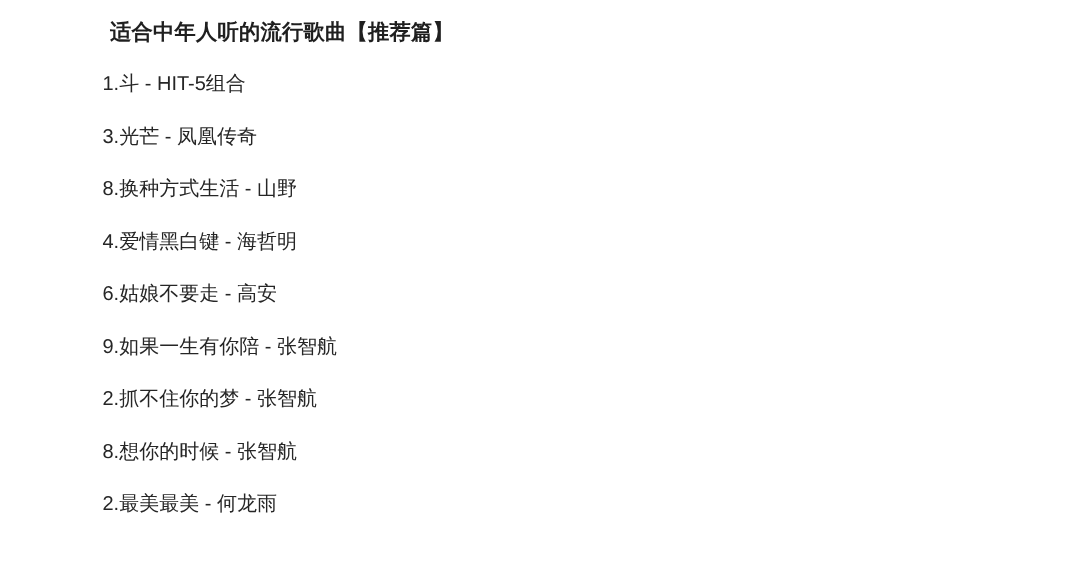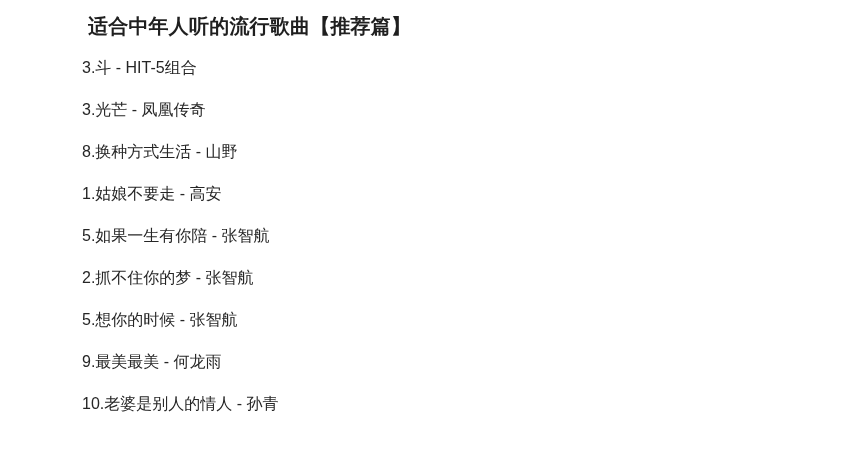--- a/index.html
+++ b/index.html
@@ -13,21 +13,21 @@
     overflow: hidden;
     font-family: "Liberation Sans", "DejaVu Sans", sans-serif;
     color: #262626;
   }
   .doc {
     width: 868px;
     height: 466px;
     background: #ffffff;
   }
   .doc-title {
-    font-size: 20px;
+    font-size: 17px;
     line-height: 20px;
     font-weight: 700;
     color: #1f1f1f;
     margin: 16px 0 0 88px;
     letter-spacing: 0.2px;
   }
   .song-list {
     margin: 0;
     padding: 0;
   }
@@ -39,23 +39,23 @@
     margin: 22px 0 0 82px;
   }
 </style>
 </head>
 <body>
 
 <div class="doc">
   <h1 class="doc-title">适合中年人听的流行歌曲【推荐篇】</h1>
 
   <div class="song-list">
-    <p class="song-item">3.斗 - HIT-5组合</p>
+    <p class="song-item">1.斗 - HIT-5组合</p>
     <p class="song-item">3.光芒 - 凤凰传奇</p>
     <p class="song-item">8.换种方式生活 - 山野</p>
-    <p class="song-item">1.姑娘不要走 - 高安</p>
-    <p class="song-item">5.如果一生有你陪 - 张智航</p>
+    <p class="song-item">4.爱情黑白键 - 海哲明</p>
+    <p class="song-item">6.姑娘不要走 - 高安</p>
+    <p class="song-item">9.如果一生有你陪 - 张智航</p>
     <p class="song-item">2.抓不住你的梦 - 张智航</p>
-    <p class="song-item">5.想你的时候 - 张智航</p>
-    <p class="song-item">9.最美最美 - 何龙雨</p>
-    <p class="song-item">10.老婆是别人的情人 - 孙青</p>
+    <p class="song-item">8.想你的时候 - 张智航</p>
+    <p class="song-item">2.最美最美 - 何龙雨</p>
   </div>
 </div>
 
 </body></html>

